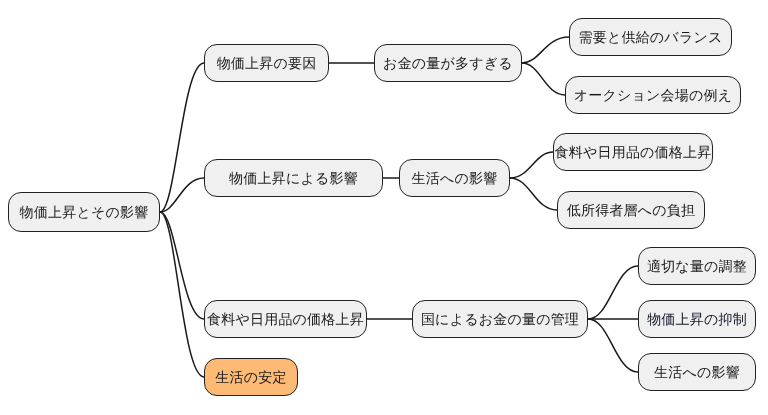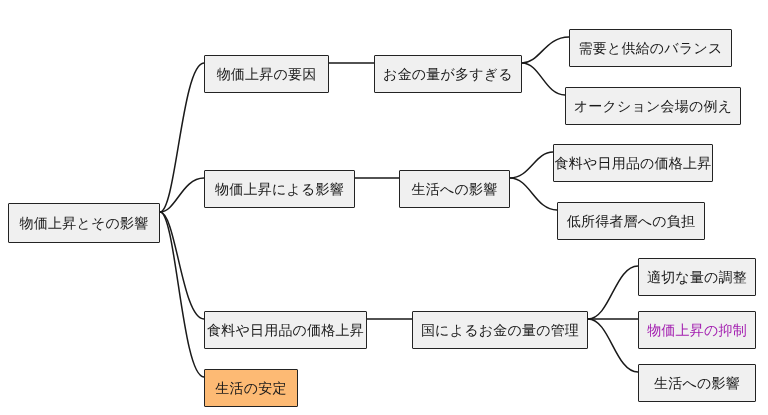--- a/index.html
+++ b/index.html
@@ -34,27 +34,26 @@
     height: 415px;
   }
   .node {
     position: absolute;
     box-sizing: border-box;
     display: flex;
     align-items: center;
     justify-content: center;
     background: #f0f0f0;
     border: 1.6px solid #232323;
-    border-radius: 1px;
+    border-radius: 13px;
     color: #1a1a1a;
     font-size: 14px;
     line-height: 1;
     white-space: nowrap;
     letter-spacing: 0.2px;
-    margin-top: 11px;
   }
   .node-label {
     display: block;
     white-space: nowrap;
   }
 </style>
 </head>
 <body>
 
 <div id="mindmap-canvas">
@@ -85,42 +84,42 @@
       </div>
       <div class="node" style="left: 374px; top: 44px; width: 148px; height: 38px; background: rgb(240, 240, 240); border-color: rgb(35, 35, 35); color: rgb(26, 26, 26);">
         <span class="node-label">お金の量が多すぎる</span>
       </div>
       <div class="node" style="left: 569px; top: 18px; width: 163px; height: 38px; background: rgb(240, 240, 240); border-color: rgb(35, 35, 35); color: rgb(26, 26, 26);">
         <span class="node-label">需要と供給のバランス</span>
       </div>
       <div class="node" style="left: 565px; top: 76px; width: 176px; height: 38px; background: rgb(240, 240, 240); border-color: rgb(35, 35, 35); color: rgb(26, 26, 26);">
         <span class="node-label">オークション会場の例え</span>
       </div>
-      <div class="node" style="left: 204px; top: 159px; width: 151px; height: 38px; background: rgb(240, 240, 240); border-color: rgb(35, 35, 35); color: rgb(26, 26, 26);">
+      <div class="node" style="left: 204px; top: 159px; width: 179px; height: 38px; background: rgb(240, 240, 240); border-color: rgb(35, 35, 35); color: rgb(26, 26, 26);">
         <span class="node-label">物価上昇による影響</span>
       </div>
       <div class="node" style="left: 399px; top: 159px; width: 111px; height: 38px; background: rgb(240, 240, 240); border-color: rgb(35, 35, 35); color: rgb(26, 26, 26);">
         <span class="node-label">生活への影響</span>
       </div>
       <div class="node" style="left: 553px; top: 133px; width: 160px; height: 38px; background: rgb(240, 240, 240); border-color: rgb(35, 35, 35); color: rgb(26, 26, 26);">
         <span class="node-label">食料や日用品の価格上昇</span>
       </div>
       <div class="node" style="left: 557px; top: 191px; width: 148px; height: 38px; background: rgb(240, 240, 240); border-color: rgb(35, 35, 35); color: rgb(26, 26, 26);">
         <span class="node-label">低所得者層への負担</span>
       </div>
       <div class="node" style="left: 204px; top: 300px; width: 163px; height: 38px; background: rgb(240, 240, 240); border-color: rgb(35, 35, 35); color: rgb(26, 26, 26);">
         <span class="node-label">食料や日用品の価格上昇</span>
       </div>
       <div class="node" style="left: 412px; top: 300px; width: 176px; height: 38px; background: rgb(240, 240, 240); border-color: rgb(35, 35, 35); color: rgb(26, 26, 26);">
         <span class="node-label">国によるお金の量の管理</span>
       </div>
       <div class="node" style="left: 638px; top: 247px; width: 118px; height: 38px; background: rgb(240, 240, 240); border-color: rgb(35, 35, 35); color: rgb(26, 26, 26);">
         <span class="node-label">適切な量の調整</span>
       </div>
-      <div class="node" style="left: 638px; top: 300px; width: 118px; height: 38px; background: rgb(240, 240, 240); border-color: rgb(35, 35, 35); color: #a21caf;">
+      <div class="node" style="left: 638px; top: 300px; width: 118px; height: 38px; background: rgb(240, 240, 240); border-color: rgb(35, 35, 35); color: #0f172a;">
         <span class="node-label">物価上昇の抑制</span>
       </div>
       <div class="node" style="left: 638px; top: 353px; width: 118px; height: 38px; background: rgb(240, 240, 240); border-color: rgb(35, 35, 35); color: rgb(26, 26, 26);">
         <span class="node-label">生活への影響</span>
       </div>
       <div class="node" style="left: 204px; top: 358px; width: 94px; height: 38px; background: #fdba74; border-color: rgb(35, 35, 35); color: rgb(26, 26, 26);">
         <span class="node-label">生活の安定</span>
       </div>
     </div>
 

